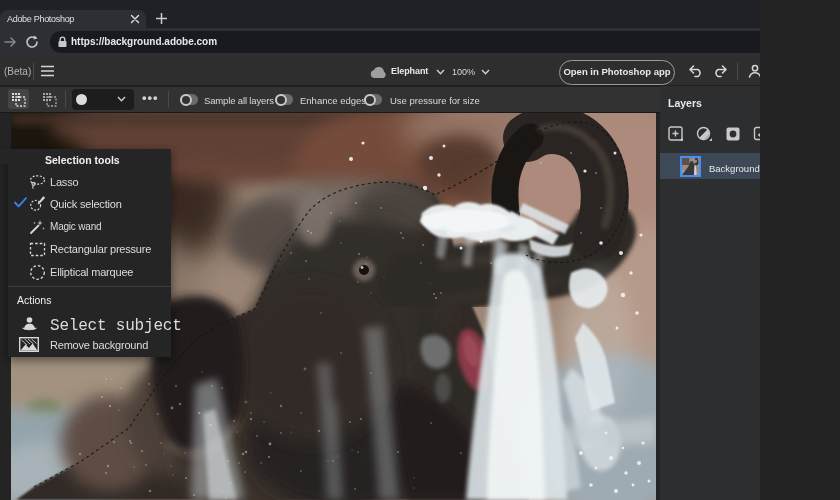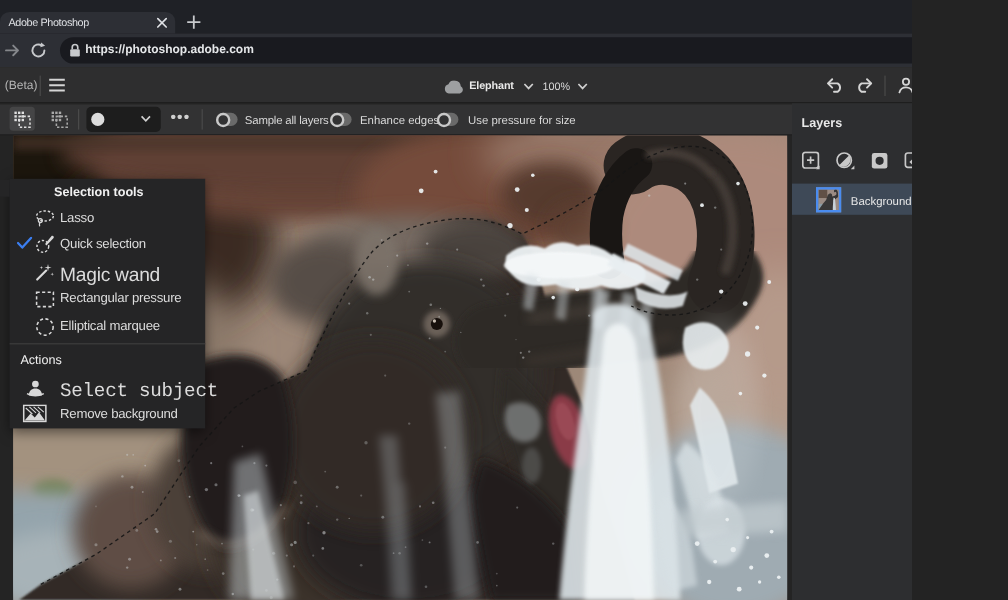--- a/index.html
+++ b/index.html
@@ -28,41 +28,42 @@
     </svg>
   <svg class="abs" style="left:25px;top:35px;" width="14" height="14" viewBox="0 0 14 14">
       <path d="M12 7 A5 5 0 1 1 9.8 2.9" stroke="#c7c9cc" stroke-width="1.6" fill="none" stroke-linecap="round"></path>
       <path d="M9.3 0.5 L12.6 3.2 L8.6 4.4 Z" fill="#c7c9cc"></path>
     </svg>
   <div class="abs" style="left:50px;top:31px;width:782px;height:22px;background:#191a1f;border-radius:11px;"></div>
   <svg class="abs" style="left:57px;top:36px;" width="11" height="12" viewBox="0 0 11 12">
       <rect x="1.5" y="5" width="8" height="6" rx="1" fill="#c7c9cc"></rect>
       <path d="M3.2 5 V3.4 A2.3 2.3 0 0 1 7.8 3.4 V5" stroke="#c7c9cc" stroke-width="1.4" fill="none"></path>
     </svg>
-  <div class="abs" style="left:71px;top:36px;font-size:10px;font-weight:bold;letter-spacing:0px;color:#e6e8ea;">https://photoshop.adobe.com</div>
+  <div class="abs" style="left:71px;top:36px;font-size:10px;font-weight:bold;letter-spacing:0px;color:#e6e8ea;">https://background.adobe.com</div>
 
   <div class="abs" style="left:0;top:56px;width:840px;height:30px;background:#2e2e2f;border-bottom:1px solid #1e1e1e;"></div>
   <div class="abs" style="left:4px;top:66px;font-size:10px;color:#b5b5b5;">(Beta)</div>
   <div class="abs" style="left:33px;top:63px;width:1px;height:17px;background:#4a4a4a;"></div>
   <svg class="abs" style="left:40px;top:64px;" width="15" height="14" viewBox="0 0 15 14">
       <path d="M1 2.5 H14 M1 7 H14 M1 11.5 H14" stroke="#d5d5d5" stroke-width="1.7"></path>
     </svg>
 
   <svg class="abs" style="left:369px;top:67px;" width="18" height="12" viewBox="0 0 18 12">
       <path d="M5 11 A4 4 0 0 1 4.7 3.2 A5.4 5.4 0 0 1 15 4.8 A3.4 3.4 0 0 1 14.3 11 Z" fill="#9d9fa1"></path>
     </svg>
   <div class="abs" style="left:391px;top:66px;font-size:9px;letter-spacing:-0.1px;font-weight:bold;color:#e9e9e9;">Elephant</div>
   <svg class="abs" style="left:436px;top:69px;" width="9" height="6" viewBox="0 0 9 6">
       <path d="M1 1 L4.5 4.7 L8 1" stroke="#cfcfcf" stroke-width="1.4" fill="none"></path>
     </svg>
   <div class="abs" style="left:452px;top:67px;font-size:9px;color:#d8d8d8;">100%</div>
   <svg class="abs" style="left:481px;top:69px;" width="9" height="6" viewBox="0 0 9 6">
       <path d="M1 1 L4.5 4.7 L8 1" stroke="#cfcfcf" stroke-width="1.4" fill="none"></path>
     </svg>
 
+  <div class="abs" style="left:559px;top:60px;width:116px;height:25px;border:1.5px solid #9b9b9b;border-radius:13px;color:#e9e9e9;font-size:9.5px;font-weight:bold;text-align:center;line-height:22px;">Open in Photoshop app</div>
 
   <svg class="abs" style="left:688px;top:64px;" width="15" height="14" viewBox="0 0 15 14">
       <path d="M2.5 5.5 H10 A4 4 0 0 1 10 12.5 H7" stroke="#d5d5d5" stroke-width="1.6" fill="none" stroke-linecap="round"></path>
       <path d="M5.5 2 L2 5.5 L5.5 9" stroke="#d5d5d5" stroke-width="1.6" fill="none" stroke-linecap="round" stroke-linejoin="round"></path>
     </svg>
   <svg class="abs" style="left:713px;top:64px;" width="15" height="14" viewBox="0 0 15 14">
       <path d="M12.5 5.5 H5 A4 4 0 0 0 5 12.5 H8" stroke="#d5d5d5" stroke-width="1.6" fill="none" stroke-linecap="round"></path>
       <path d="M9.5 2 L13 5.5 L9.5 9" stroke="#d5d5d5" stroke-width="1.6" fill="none" stroke-linecap="round" stroke-linejoin="round"></path>
     </svg>
   <div class="abs" style="left:737px;top:63px;width:1px;height:17px;background:#4a4a4a;"></div>
@@ -489,21 +490,21 @@
       <path d="M8.6 8.4 L13.8 1.8 C14.3 1.2 15.3 1.3 15.7 2 C16 2.6 15.8 3.3 15.3 3.7 L9.7 9.5 Z" fill="#d8d8d8"></path>
     </svg>
   <div class="abs" style="left:50px;top:198px;font-size:11px;letter-spacing:-0.2px;color:#dcdcdc;">Quick selection</div>
 
   <svg class="abs" style="left:29px;top:218px;" width="17" height="17" viewBox="0 0 17 17">
       <path d="M2 15 L9.5 7.5" stroke="#d8d8d8" stroke-width="1.8" stroke-linecap="round"></path>
       <path d="M11 2 L11.6 4.4 L14 5 L11.6 5.6 L11 8 L10.4 5.6 L8 5 L10.4 4.4 Z" fill="#d8d8d8"></path>
       <path d="M14.5 9 L14.8 10.2 L16 10.5 L14.8 10.8 L14.5 12 L14.2 10.8 L13 10.5 L14.2 10.2 Z" fill="#d8d8d8"></path>
       <path d="M5.5 3.5 L5.8 4.7 L7 5 L5.8 5.3 L5.5 6.5 L5.2 5.3 L4 5 L5.2 4.7 Z" fill="#d8d8d8"></path>
     </svg>
-  <div class="abs" style="left:50px;top:221px;font-size:16px;letter-spacing:-0.2px;color:#dcdcdc;">Magic wand</div>
+  <div class="abs" style="left:50px;top:221px;font-size:10px;letter-spacing:-0.2px;color:#dcdcdc;">Magic wand</div>
 
   <svg class="abs" style="left:29px;top:242px;" width="17" height="15" viewBox="0 0 17 15">
       <rect x="1.5" y="1.5" width="14" height="12" fill="none" stroke="#d8d8d8" stroke-width="1.3" stroke-dasharray="2.6 2"></rect>
     </svg>
   <div class="abs" style="left:50px;top:243px;font-size:11px;letter-spacing:-0.2px;color:#dcdcdc;">Rectangular pressure</div>
 
   <svg class="abs" style="left:29px;top:264px;" width="17" height="17" viewBox="0 0 17 17">
       <circle cx="8.5" cy="8.5" r="6.8" fill="none" stroke="#d8d8d8" stroke-width="1.3" stroke-dasharray="2.6 2"></circle>
     </svg>
   <div class="abs" style="left:50px;top:266px;font-size:11px;letter-spacing:-0.2px;color:#dcdcdc;">Elliptical marquee</div>

